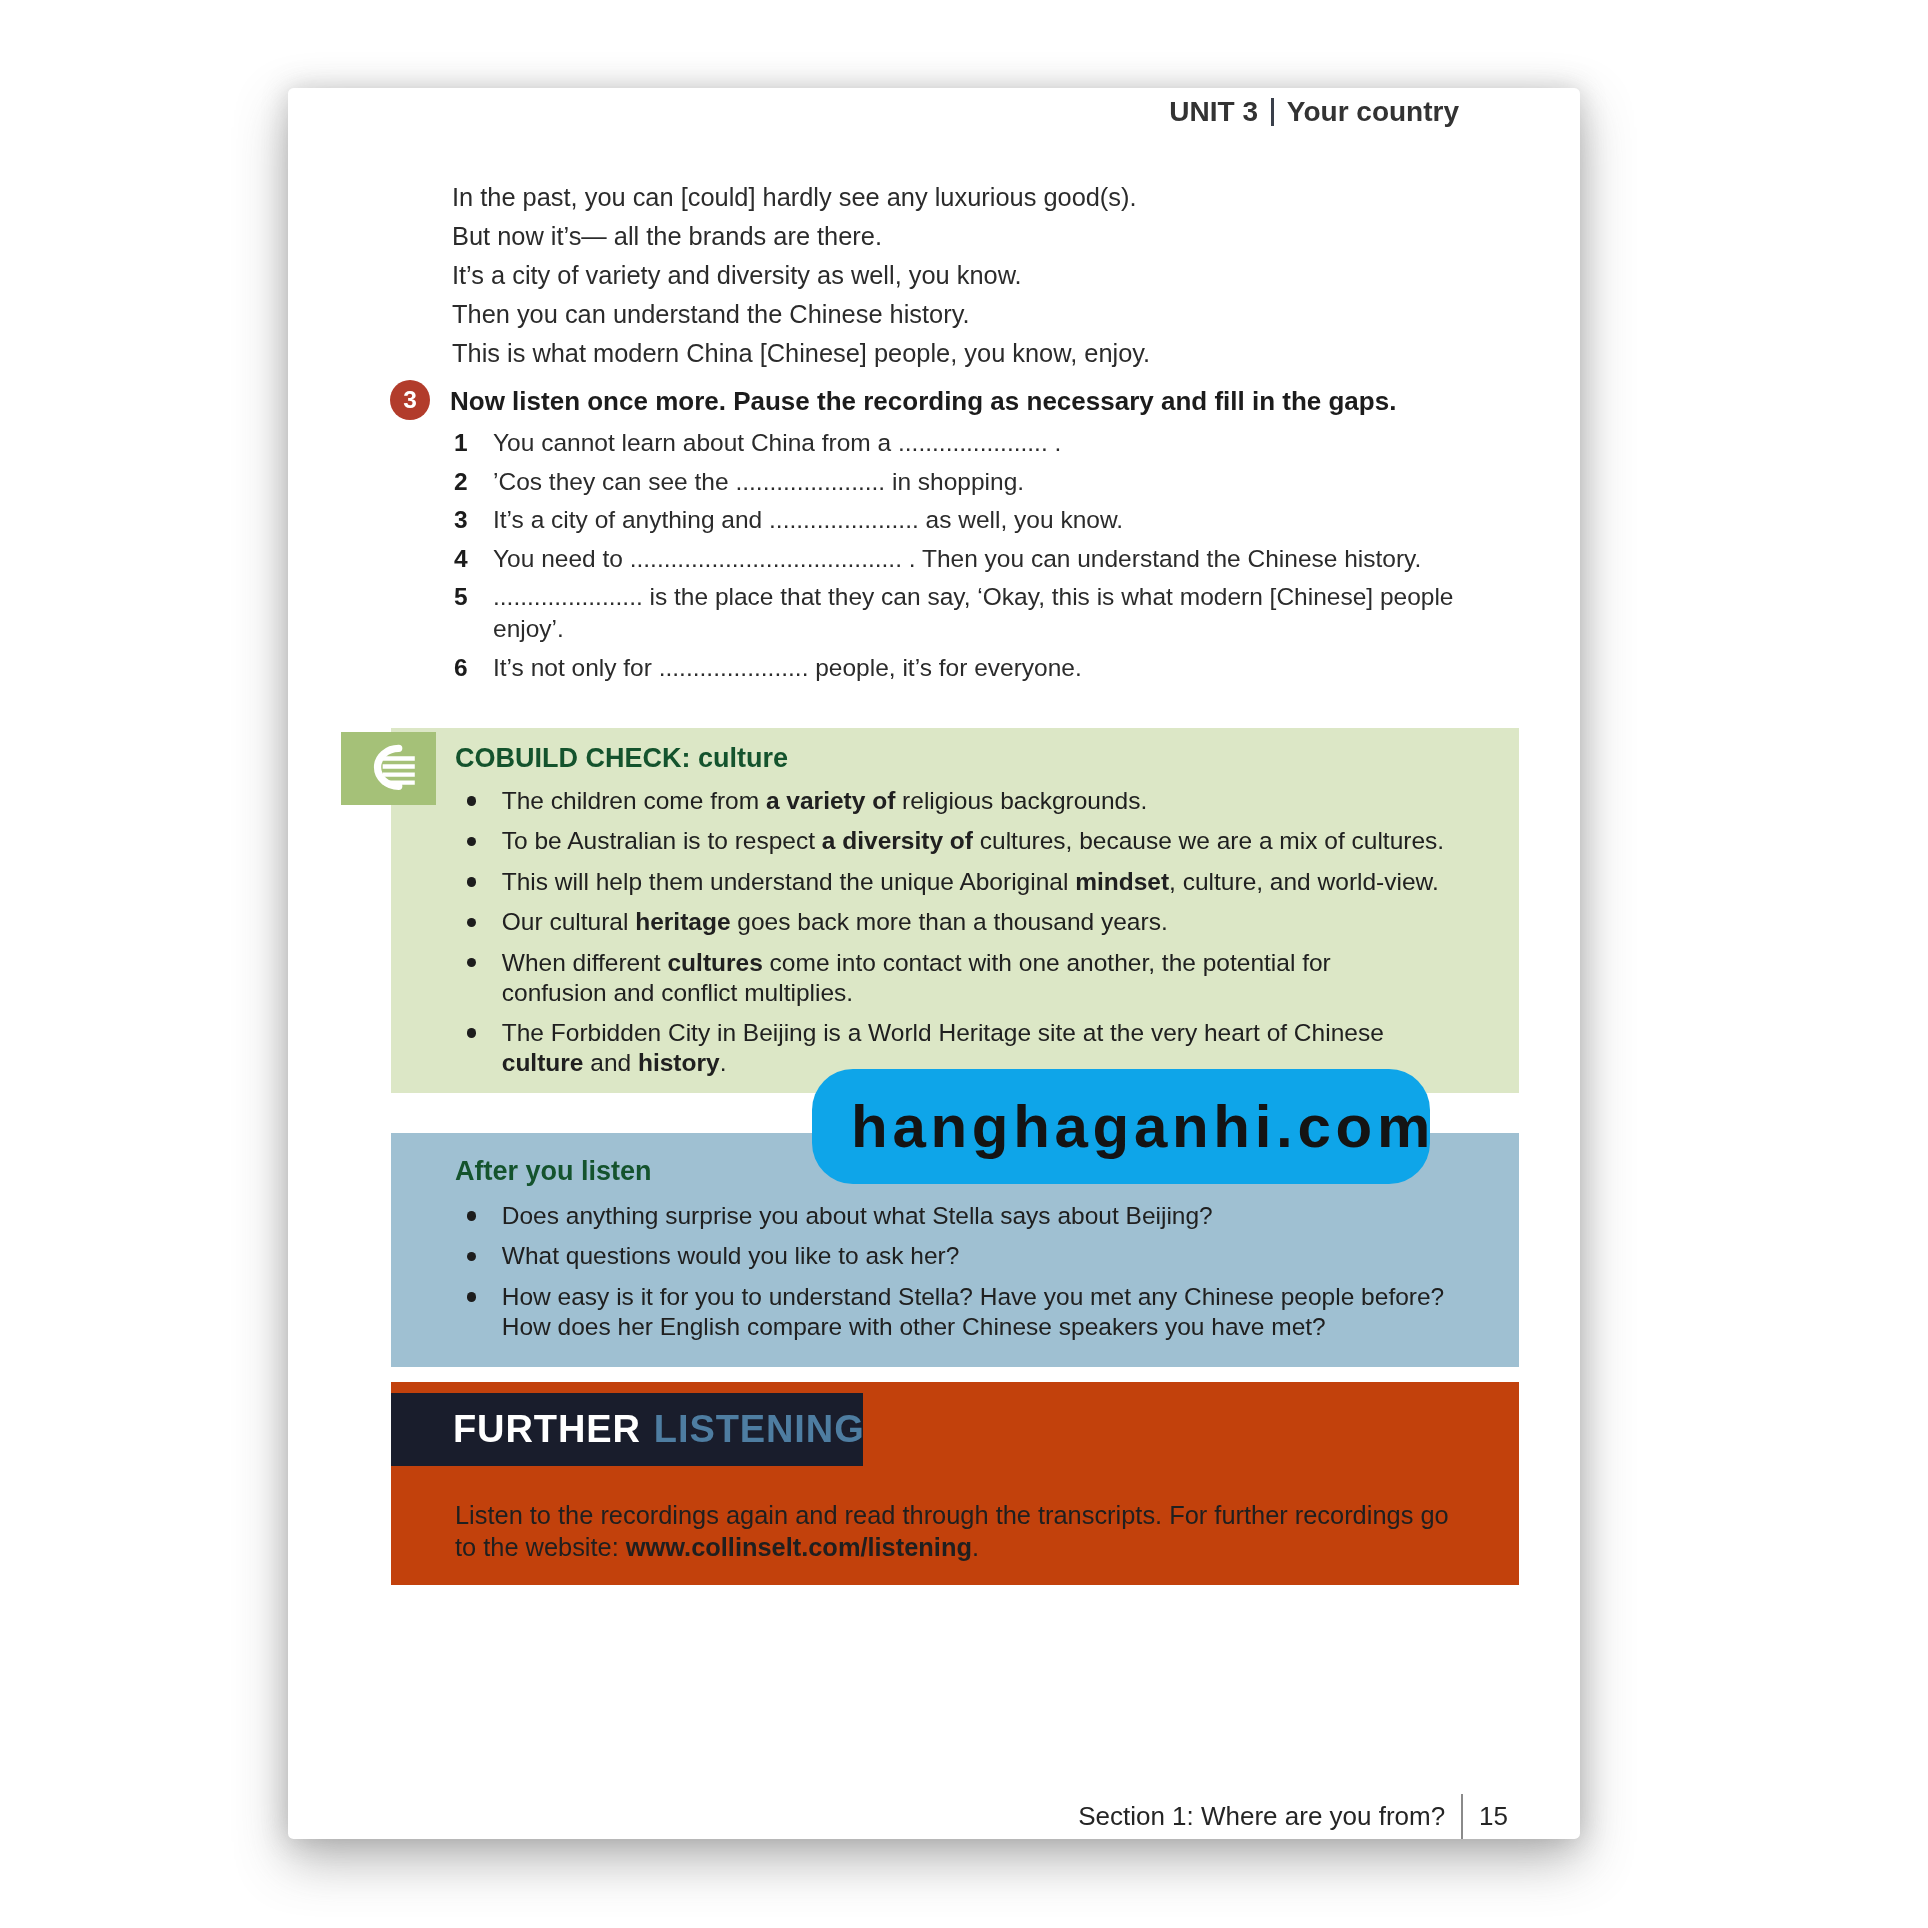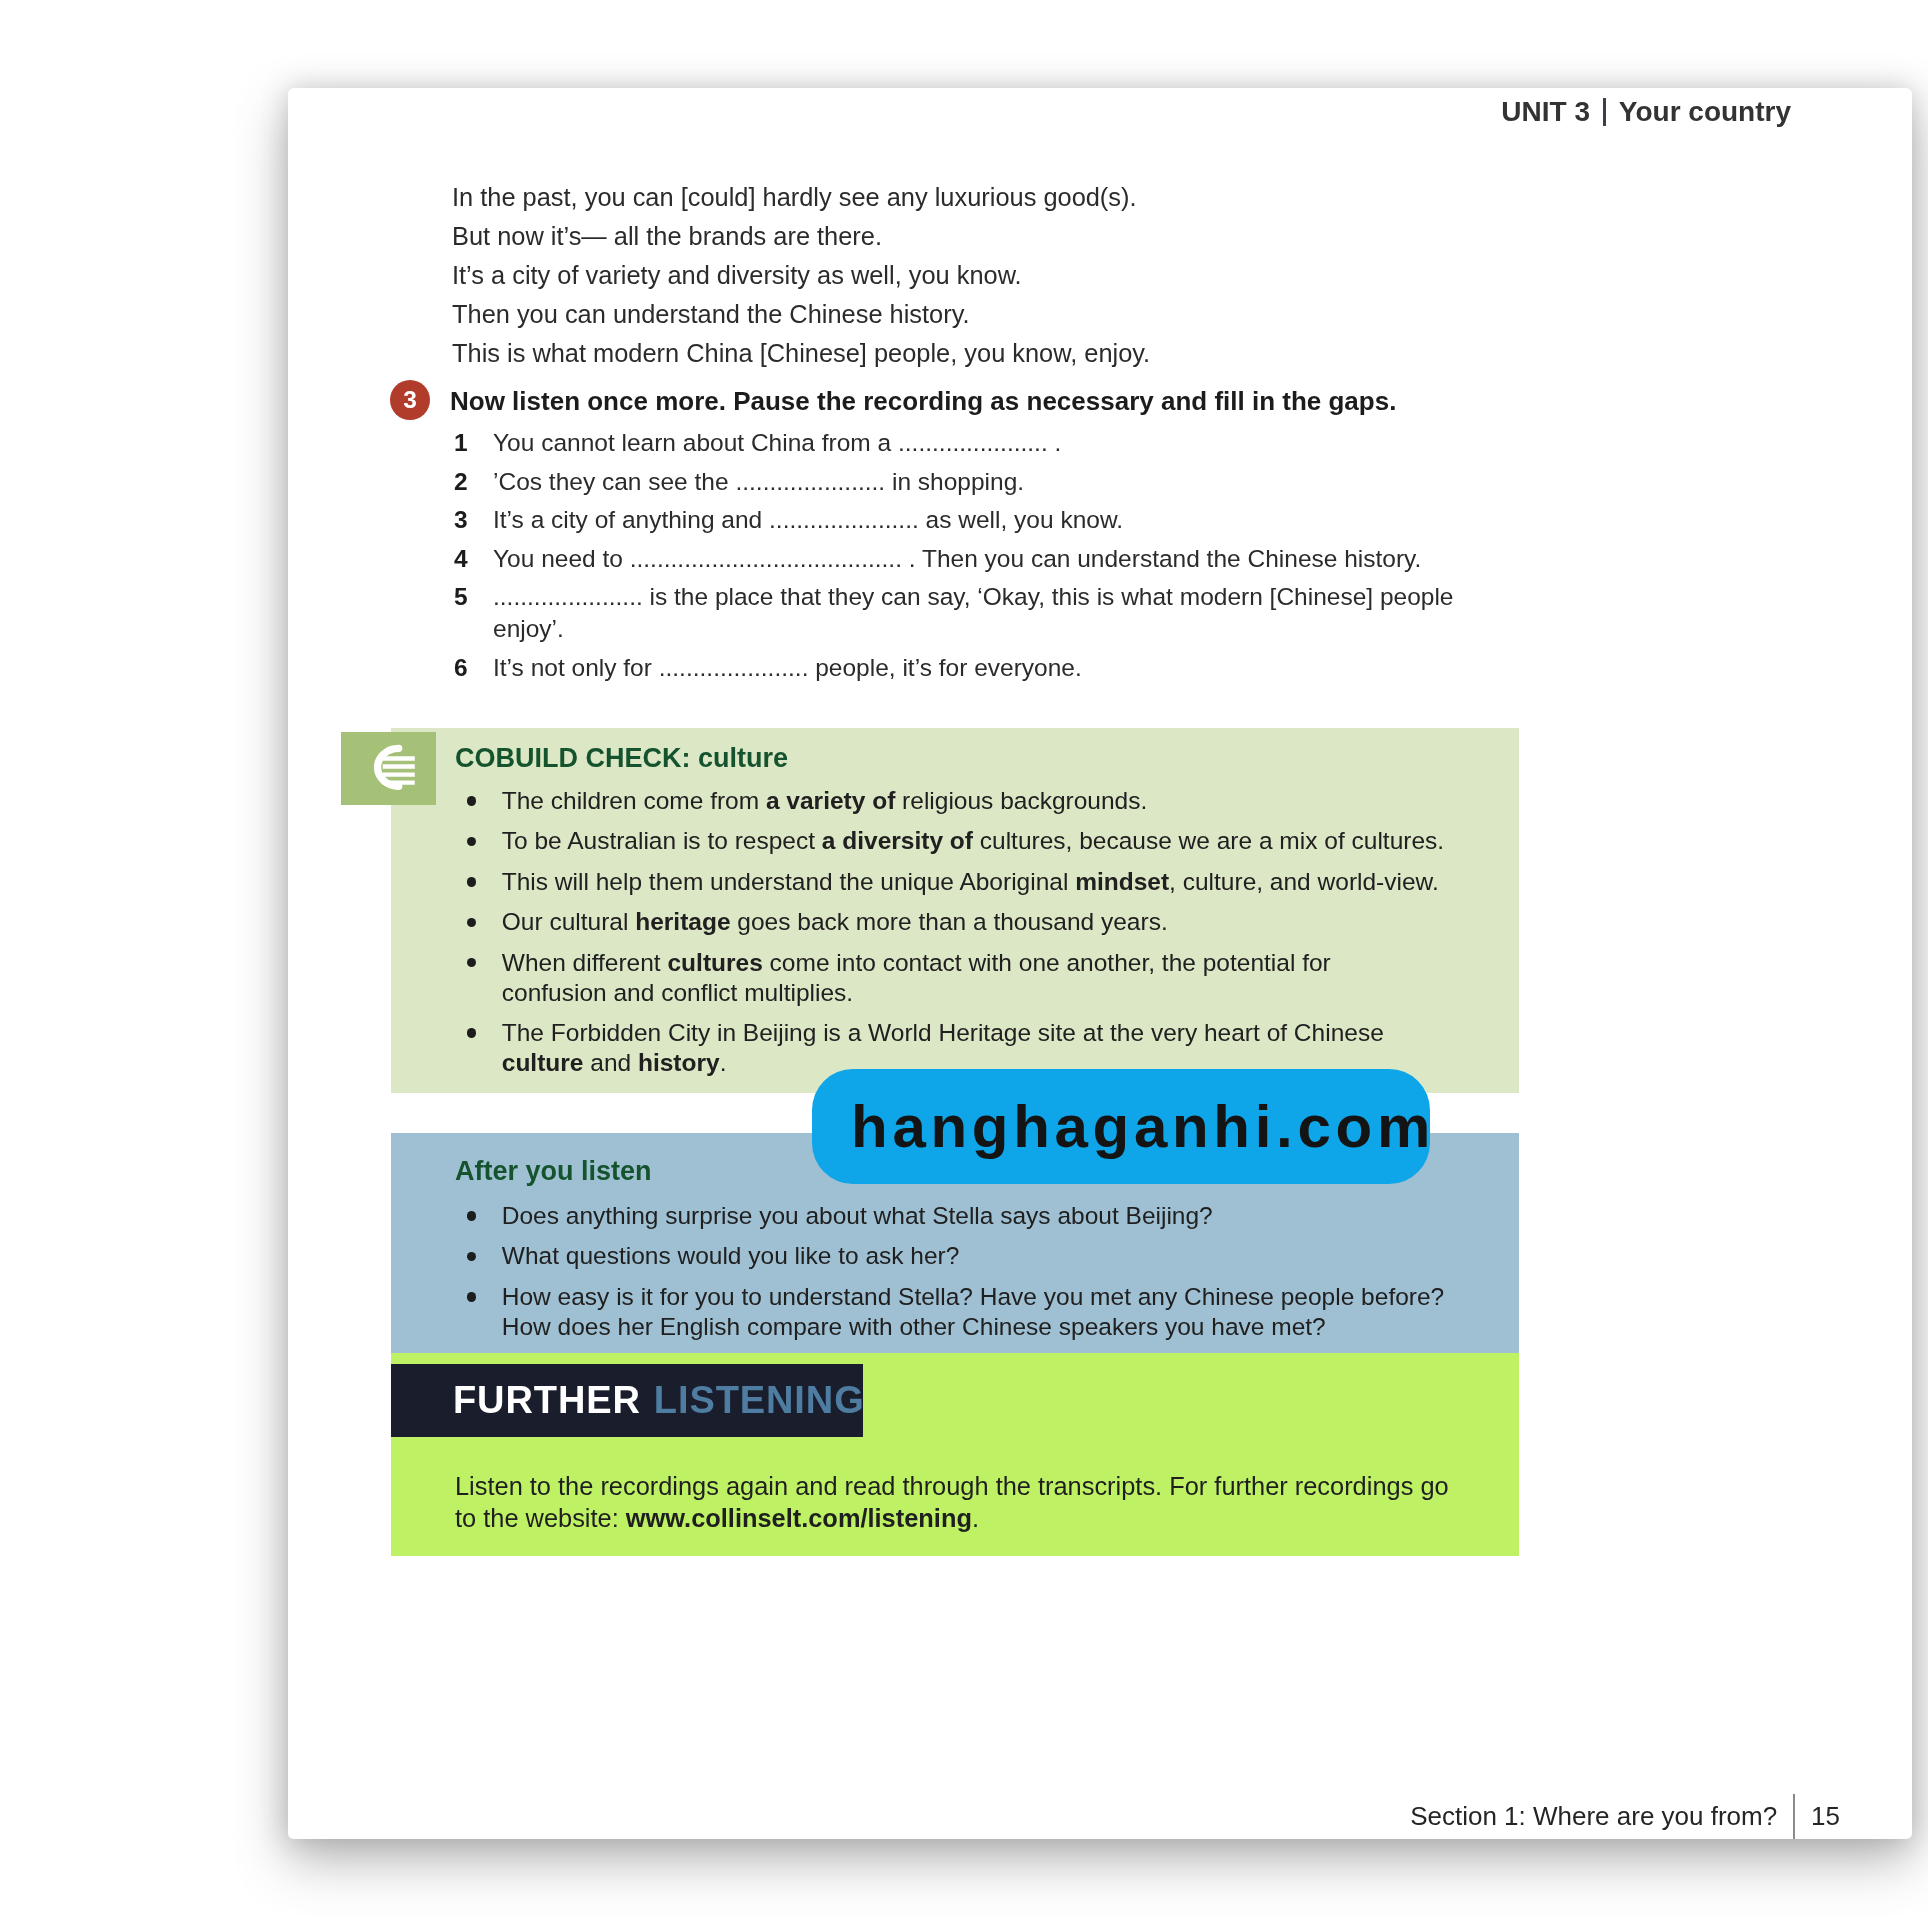--- a/index.html
+++ b/index.html
@@ -1,18 +1,18 @@
 <!DOCTYPE html>
 <html style="font-size:15px"><head>
 <meta charset="utf-8">
 <style>
   html,body{margin:0;padding:0;width:1928px;height:1928px;background:#ffffff;overflow:hidden;}
   *{box-sizing:border-box;}
   .canvas{position:relative;width:1928px;height:1928px;background:#ffffff;font-family:"Liberation Sans",sans-serif;color:#262626;}
-  .page{position:absolute;left:288px;top:88px;width:1624px;height:1751px;background:#ffffff;border-radius:5.6px;
+  .page{position:absolute;left:288px;top:88px;width:1292px;height:1751px;background:#ffffff;border-radius:5.6px;
         box-shadow:0 21px 52px rgba(90,90,90,0.45), 0 0 26px rgba(120,120,120,0.30);}
   
   .hdr{position:absolute;top:7.5px;right:121px;display:flex;align-items:center;gap:13px;font-size:28px;font-weight:600;color:#333;}
   .hdr .vbar{width:2.8px;height:28px;background:#3a3f4a;}
   
   .transcript{position:absolute;left:164px;top:90px;font-size:25.4px;line-height:39px;color:#2b2b2b;}
   
   .exnum{position:absolute;left:102px;top:292px;width:40px;height:40px;border-radius:50%;background:#b23c2b;
          color:#fff;font-weight:bold;font-size:24.5px;display:flex;align-items:center;justify-content:center;}
   .instruction{position:absolute;left:162px;top:298px;font-size:26px;font-weight:bold;color:#1c1c1c;}
@@ -25,21 +25,21 @@
   .cobuild{top:640px;height:365px;background:#dce7c6;}
   .cobuild-icon{position:absolute;left:-50px;top:3.8px;width:95px;height:73px;background:#a5c178;display:flex;align-items:center;justify-content:center;}
   .boxtitle{position:absolute;left:64px;top:15px;font-size:27px;font-weight:bold;color:#14532d;}
   .bullets{position:absolute;left:76px;top:58px;right:26px;font-size:24.5px;color:#202020;}
   .brow{display:flex;margin-bottom:10.4px;}
   .brow .dot{flex:0 0 9.4px;width:9.4px;height:9.4px;border-radius:50%;background:#1d1d1d;margin:10.4px 25.4px 0 0;}
   .brow .btext{white-space:pre-wrap;line-height:30px;}
   .afterbox{top:1045px;height:234px;background:#9fc0d2;}
   .afterbox .boxtitle{top:22.6px;}
   .afterbox .bullets{top:68px;}
-  .furtherbox{top:1265px;height:203px;background:#bef264;}
+  .furtherbox{top:1294px;height:203px;background:#c2410c;}
   .fl-bar{position:absolute;left:0;top:11.3px;width:472px;height:73px;background:#191d2c;display:flex;align-items:center;padding-left:62px;}
   .fl-bar .w1{color:#ffffff;font-size:38px;font-weight:bold;letter-spacing:0.9px;}
   .fl-bar .w2{color:#4e7da1;font-size:38px;font-weight:bold;letter-spacing:0.9px;margin-left:13px;}
   .fl-body{position:absolute;left:64px;top:117px;width:1055px;font-size:25.4px;line-height:32px;color:#1f1f1f;white-space:pre-wrap;}
   
   .badge{position:absolute;left:524px;top:981px;width:618px;height:115px;background:#0ea5e9;border-radius:41px;
          display:flex;align-items:center;justify-content:center;z-index:5;padding-left:44px;}
   .badge span{font-size:60px;font-weight:bold;letter-spacing:4.7px;color:#141414;}
   
   .footer{position:absolute;right:72px;bottom:0;height:45px;display:flex;align-items:center;font-size:26px;color:#252525;}

